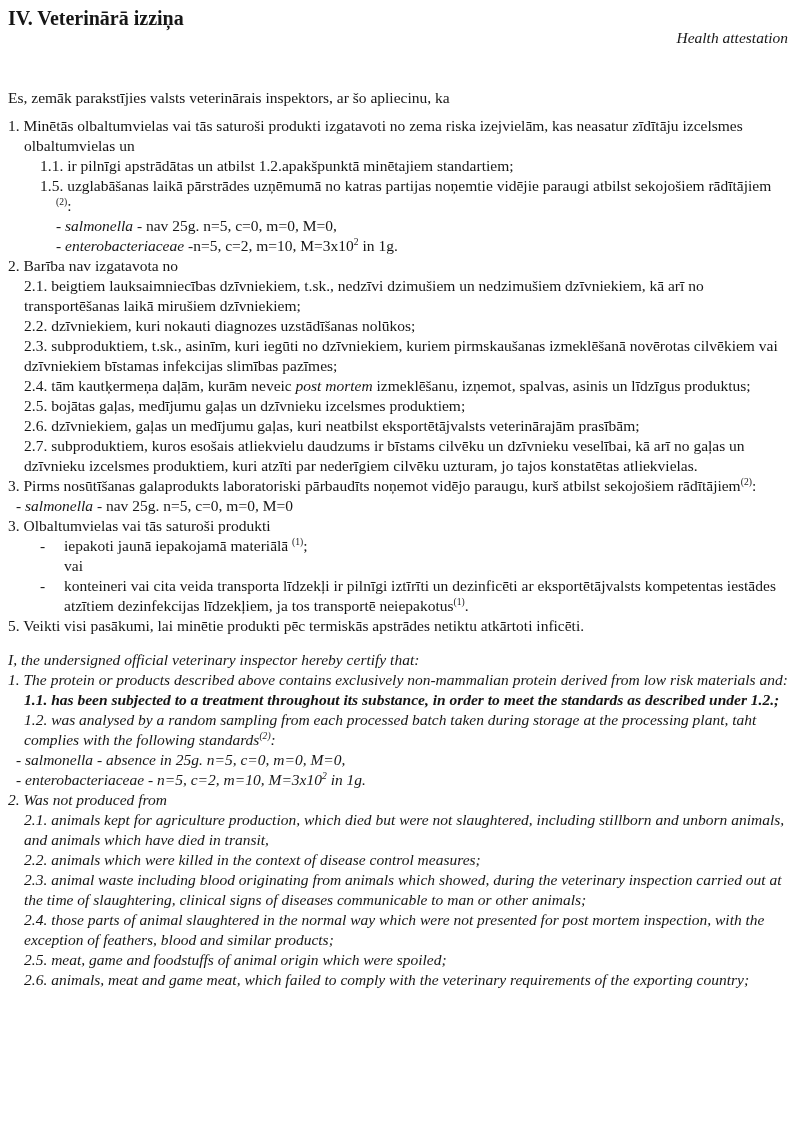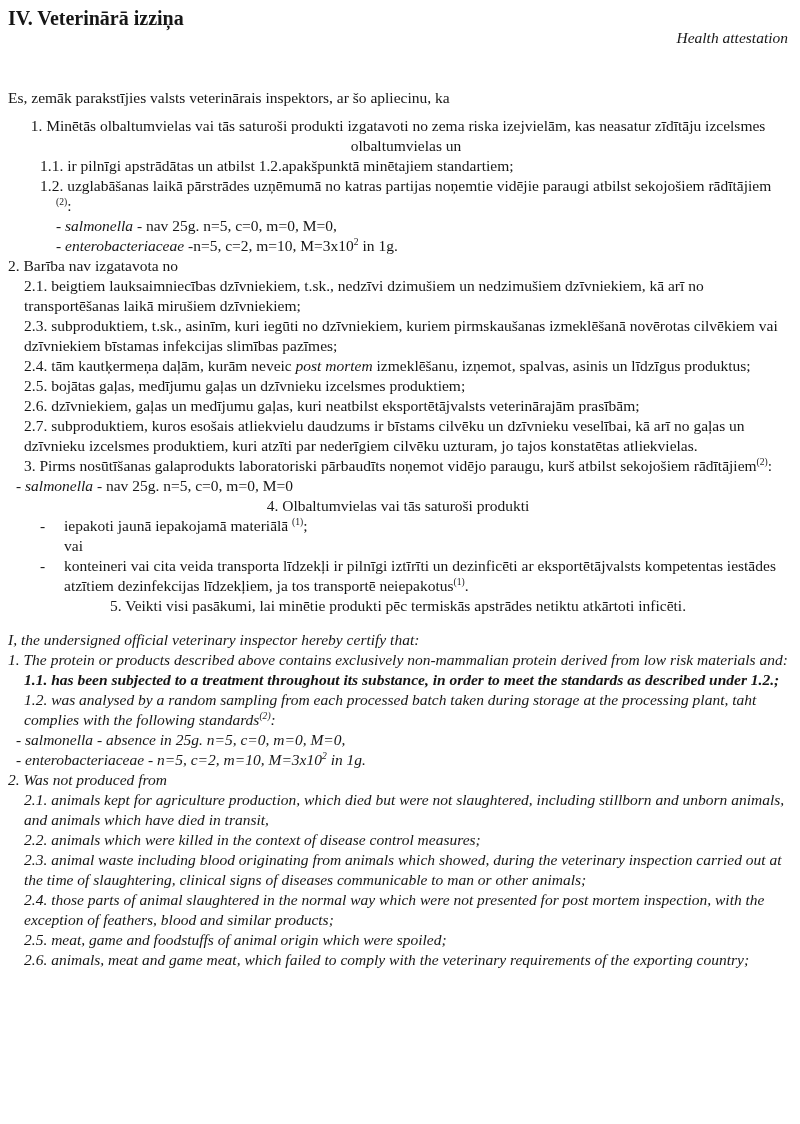--- a/index.html
+++ b/index.html
@@ -9,21 +9,21 @@
     font-family:"Liberation Serif", "DejaVu Serif", serif;
     font-size:15.5px; line-height:20px; color:#161616;
     padding:8px 12px 0 8px;
   }
   .title { font-weight:bold; font-size:20px; line-height:20px; }
   .subtitle { font-style:italic; padding-left:34px;text-align:right; }
   .sp40 { height:40px; }
   .sp16 { height:14px; }
   .sp8  { height:8px; }
   p.ln { margin:0; }
-  .main    { padding-left:16px; text-indent:-16px;text-align:center; }   
+  .main    { padding-left:16px; text-indent:-16px; }   
   .sub     { padding-left:48px; text-indent:-16px; }   
   .subline { padding-left:48px; }                      
   .l2      { padding-left:16px; }                      
   .l05     { padding-left:8px; }                       
   .dash-item { padding-left:56px; text-indent:-24px; } 
   .dash    { display:inline-block; width:24px; text-indent:0; }
   .or-line { padding-left:56px; }
   .en      { font-style:italic; }
   .en-sub  { padding-left:32px; text-indent:-16px;font-weight:bold; }   
   .en-ind  { padding-left:16px; }                      
@@ -40,36 +40,37 @@
   <div class="subtitle">Health attestation</div>
 
   <div class="sp40"></div>
 
   <div class="sec">
     <p class="ln">Es, zemāk parakstījies valsts veterinārais inspektors, ar šo apliecinu, ka</p>
     <div class="sp8"></div>
 
     <p class="ln main">1. Minētās olbaltumvielas vai tās saturoši produkti izgatavoti no zema riska izejvielām, kas neasatur zīdītāju izcelsmes olbaltumvielas un</p>
     <p class="ln sub">1.1. ir pilnīgi apstrādātas un atbilst 1.2.apakšpunktā minētajiem standartiem;</p>
-    <p class="ln sub"><span>1.2. uzglabāšanas laikā pārstrādes uzņēmumā no katras partijas noņemtie vidējie paraugi atbilst sekojošiem rādītājiem </span><sup>(2)</sup><span>:</span></p>
+    <p class="ln sub"><span>1.5. uzglabāšanas laikā pārstrādes uzņēmumā no katras partijas noņemtie vidējie paraugi atbilst sekojošiem rādītājiem </span><sup>(2)</sup><span>:</span></p>
     <p class="ln subline"><span>- </span><i>salmonella</i><span> - nav 25g. n=5, c=0, m=0, M=0,</span></p>
     <p class="ln subline"><span>- </span><i>enterobacteriaceae</i><span> -n=5, c=2, m=10, M=3x10</span><sup>2</sup><span> in 1g.</span></p>
 
     <p class="ln">2. Barība nav izgatavota no</p>
     <p class="ln l2">2.1. beigtiem lauksaimniecības dzīvniekiem, t.sk., nedzīvi dzimušiem un nedzimušiem dzīvniekiem, kā arī no transportēšanas laikā mirušiem dzīvniekiem;</p>
+    <p class="ln l2">2.2. dzīvniekiem, kuri nokauti diagnozes uzstādīšanas nolūkos;</p>
     <p class="ln l2">2.3. subproduktiem, t.sk., asinīm, kuri iegūti no dzīvniekiem, kuriem pirmskaušanas izmeklēšanā novērotas cilvēkiem vai dzīvniekiem bīstamas infekcijas slimības pazīmes;</p>
     <p class="ln l2"><span>2.4. tām kautķermeņa daļām, kurām neveic </span><i>post mortem</i><span> izmeklēšanu, izņemot, spalvas, asinis un līdzīgus produktus;</span></p>
     <p class="ln l2">2.5. bojātas gaļas, medījumu gaļas un dzīvnieku izcelsmes produktiem;</p>
     <p class="ln l2">2.6. dzīvniekiem, gaļas un medījumu gaļas, kuri neatbilst eksportētājvalsts veterinārajām prasībām;</p>
     <p class="ln l2">2.7. subproduktiem, kuros esošais atliekvielu daudzums ir bīstams cilvēku un dzīvnieku veselībai, kā arī no gaļas un dzīvnieku izcelsmes produktiem, kuri atzīti par nederīgiem cilvēku uzturam, jo tajos konstatētas atliekvielas.</p>
 
     <p class="ln main"><span>3. Pirms nosūtīšanas galaprodukts laboratoriski pārbaudīts noņemot vidējo paraugu, kurš atbilst sekojošiem rādītājiem</span><sup>(2)</sup><span>:</span></p>
     <p class="ln l05"><span>- </span><i>salmonella</i><span> - nav 25g. n=5, c=0, m=0, M=0</span></p>
 
-    <p class="ln main">4. Olbaltumvielas vai tās saturoši produkti</p>
+    <p class="ln main">3. Olbaltumvielas vai tās saturoši produkti</p>
     <p class="ln dash-item"><span class="dash">-</span><span>iepakoti jaunā iepakojamā materiālā </span><sup>(1)</sup><span>;</span></p>
     <p class="ln or-line">vai</p>
     <p class="ln dash-item"><span class="dash">-</span><span>konteineri vai cita veida transporta līdzekļi ir pilnīgi iztīrīti un dezinficēti ar eksportētājvalsts kompetentas iestādes atzītiem dezinfekcijas līdzekļiem, ja tos transportē neiepakotus</span><sup>(1)</sup><span>.</span></p>
 
     <p class="ln main">5. Veikti visi pasākumi, lai minētie produkti pēc termiskās apstrādes netiktu atkārtoti inficēti.</p>
   </div>
 
   <div class="sp16"></div>
 
   <div class="sec en">

